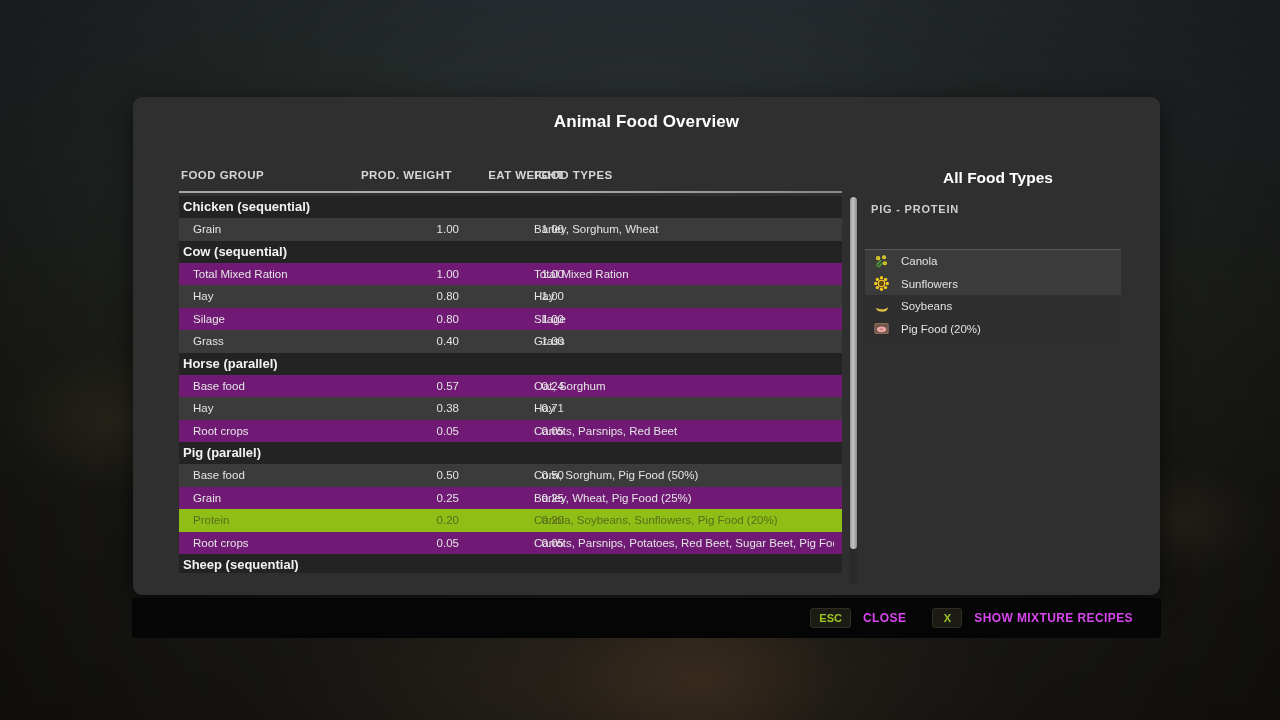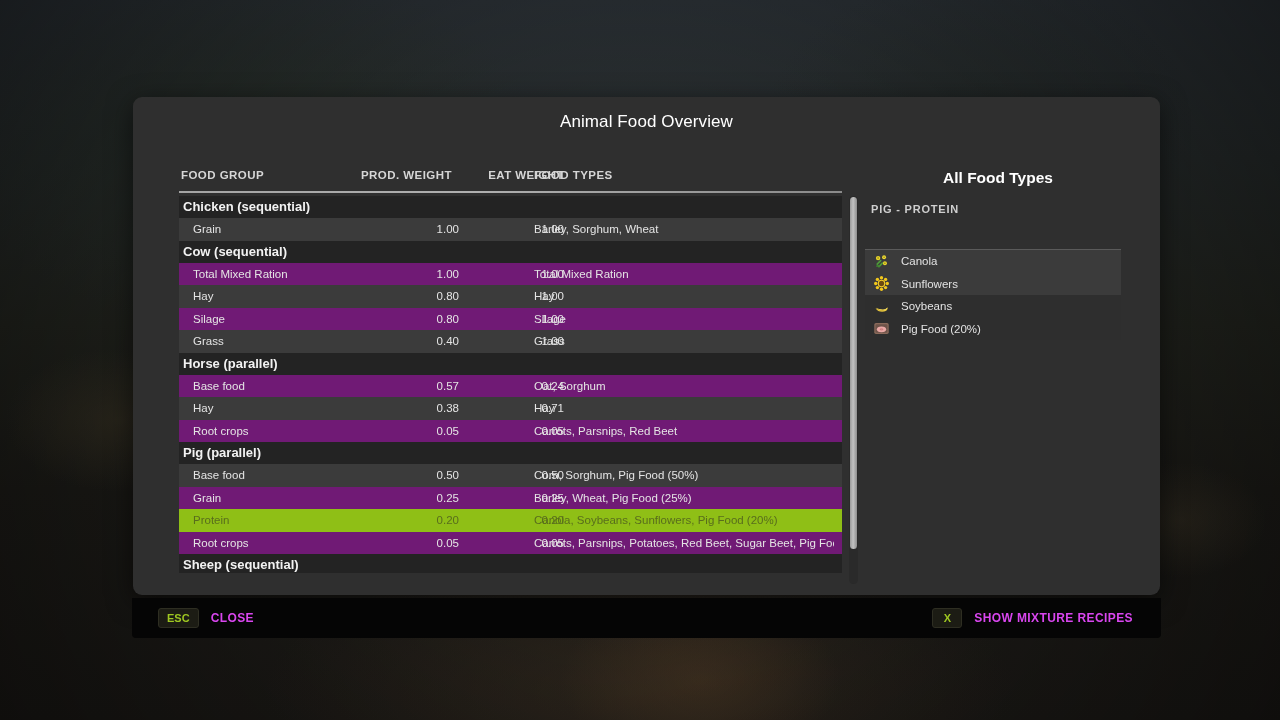--- a/index.html
+++ b/index.html
@@ -38,21 +38,21 @@
     box-shadow: 0 6px 26px rgba(0,0,0,0.55);
     overflow: hidden;
   }
 
   #dialog-title {
     position: absolute;
     left: 0; top: 15px; width: 100%;
     text-align: center;
     color: #ffffff;
     font-size: 17px;
-    font-weight: normal;
+    font-weight: bold;
     letter-spacing: 0.1px;
   }
 
   
   #table-area {
     position: absolute;
     left: 46px; top: 72px;
     width: 673px; height: 404px;
   }
   #col-headers {
@@ -177,21 +177,21 @@
 
   
   #footer {
     position: absolute;
     left: 132px; top: 598px;
     width: 1029px; height: 40px;
     background: #050505;
     border-radius: 0 0 4px 4px;
     display: flex;
     align-items: center;
-    justify-content: space-between;
+    justify-content: flex-end;
     padding-right: 28px;
     box-sizing: border-box;
   }
   .hint { display: flex; align-items: center; margin-left: 26px; }
   .key-cap {
     min-width: 30px;
     height: 20px;
     padding: 0 8px;
     background: #1c1c14;
     border: 1px solid #2e2e22;

